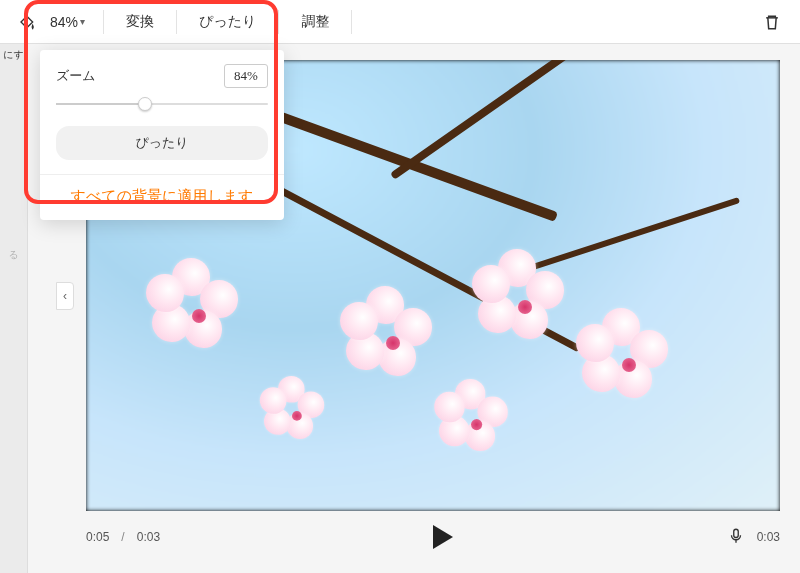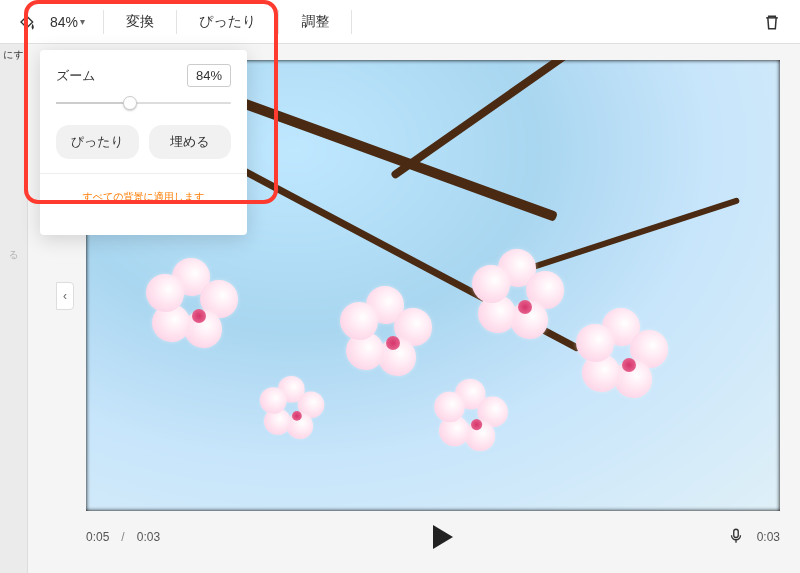--- a/index.html
+++ b/index.html
@@ -78,26 +78,27 @@
       height: 32px;
       display: flex;
       align-items: center;
       justify-content: center;
       cursor: pointer;
     }
     .zoom-popover {
       position: absolute;
       left: 40px;
       top: 50px;
-      width: 207px;
+      width: 244px;
       background: #fff;
       border-radius: 4px;
       box-shadow: 0 4px 20px rgba(0,0,0,0.15);
       z-index: 10;
-      padding: 14px 16px 29px;
+      padding: 14px 16px 12px;
+      font-family: Liberation Serif, serif;
     }
     .zoom-header {
       display: flex;
       justify-content: space-between;
       align-items: center;
       font-size: 13px;
       color: #333;
       margin-bottom: 8px;
     }
     .zoom-value {
@@ -156,21 +157,21 @@
       color: #333;
       cursor: pointer;
     }
     .apply-all {
       border-top: 1px solid #eee;
       margin: 0 -16px;
       padding: 12px 16px 2px;
       text-align: center;
     }
     .apply-all span {
-      font-size: 10px;
+      font-size: 15px;
       color: #ff7a00;
       text-decoration: underline;
       cursor: pointer;
     }
     .highlight-box {
       position: absolute;
       left: 24px;
       top: 0;
       width: 254px;
       height: 204px;
@@ -393,20 +394,19 @@
     <span>ズーム</span>
     <span class="zoom-value">84%</span>
   </div>
   <div class="slider-track">
     <div class="slider-line"></div>
     <div class="slider-fill"></div>
     <div class="slider-thumb"></div>
   </div>
   <div class="zoom-buttons">
     <div class="zoom-btn-box">ぴったり</div>
-    <div class="zoom-btn-box">埋める</div>
   </div>
   <div class="apply-all">
     <span>すべての背景に適用します</span>
   </div>
 </div>
 
 <div class="highlight-box"></div>
 
 </body></html>

